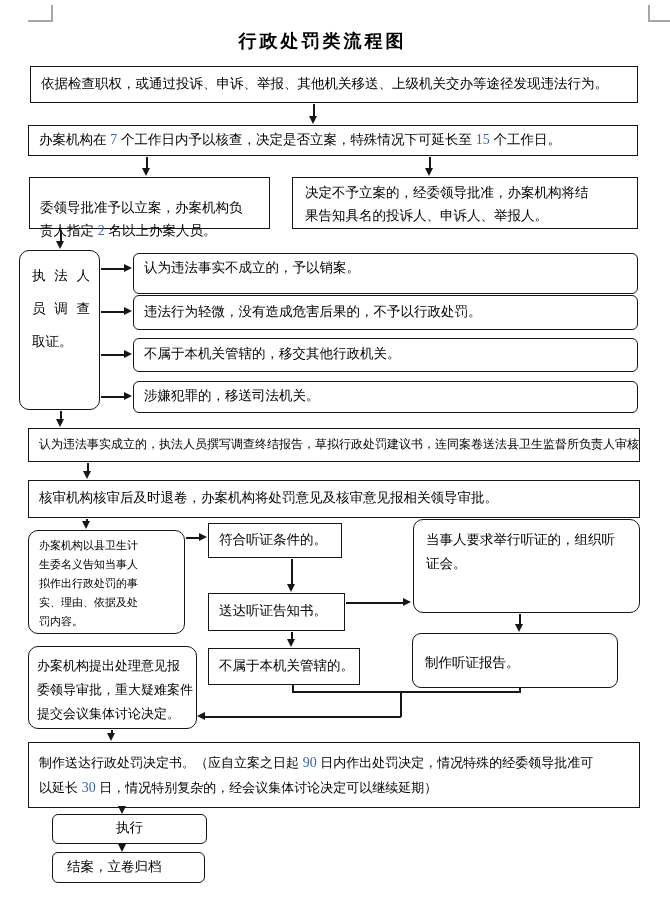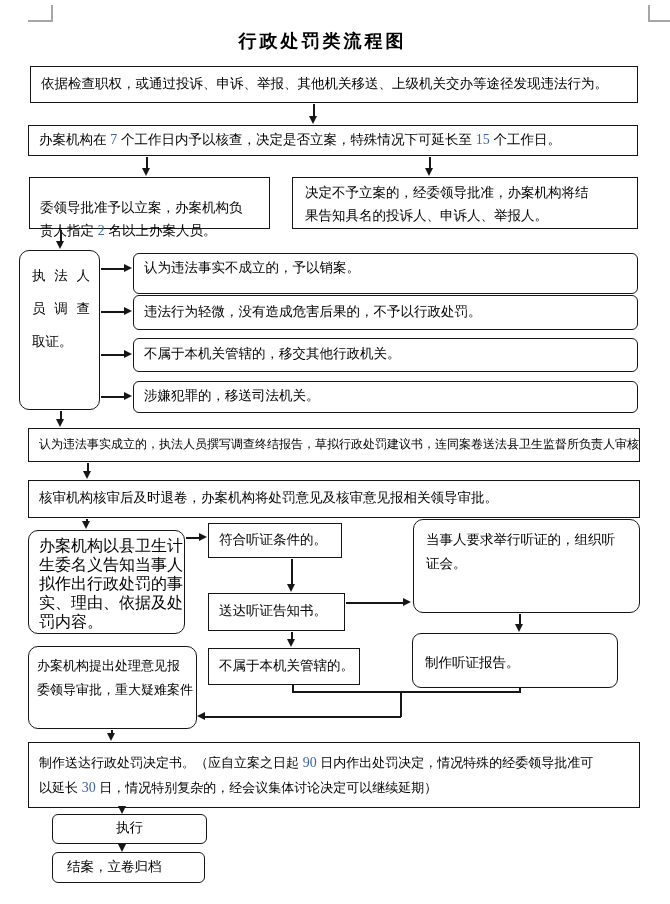--- a/index.html
+++ b/index.html
@@ -91,21 +91,21 @@
   <div class="box sl" style="left:28px;top:428px;width:612px;height:34px;line-height:30px;font-size:12px"><span>认为违法事实成立的，执法人员撰写调查终结报告，草拟行政处罚建议书，连同案卷送法县卫生监督所负责人审核。</span></div>
 
   <div class="vl" style="left:87px;top:463px;height:9px"></div>
   <div class="ah-d" style="left:83px;top:471px"></div>
 
   <div class="box sl" style="left:28px;top:480px;width:612px;height:38px;line-height:34px"><span>核审机构核审后及时退卷，办案机构将处罚意见及核审意见报相关领导审批。</span></div>
 
   <div class="vl" style="left:86px;top:519px;height:5px"></div>
   <div class="ah-d" style="left:82px;top:521px"></div>
 
-  <div class="box" style="left:28px;top:530px;width:157px;height:104px;padding:5px 0 0 10px;line-height:19px;font-size:16px;border-radius:10px">
+  <div class="box" style="left:28px;top:530px;width:157px;height:104px;padding:5px 0 0 10px;line-height:19px;font-size:11px;border-radius:10px">
     <span class="bl">办案机构以县卫生计</span>
     <span class="bl">生委名义告知当事人</span>
     <span class="bl">拟作出行政处罚的事</span>
     <span class="bl">实、理由、依据及处</span>
     <span class="bl">罚内容。</span>
   </div>
 
   <div class="hl" style="left:186px;top:537px;width:14px"></div>
   <div class="ah-r" style="left:199px;top:533px"></div>
 
@@ -137,20 +137,21 @@
   <div class="vl" style="left:292px;top:685px;height:8px"></div>
   <div class="vl" style="left:519px;top:688px;height:5px"></div>
   <div class="hl" style="left:292px;top:691px;width:229px"></div>
   <div class="vl" style="left:400px;top:691px;height:26px"></div>
   <div class="hl" style="left:204px;top:716px;width:197px"></div>
   <div class="ah-l" style="left:197px;top:712px"></div>
 
   <div class="box" style="left:28px;top:646px;width:169px;height:83px;padding:7px 0 0 8px;line-height:24px;font-size:13px;border-radius:10px">
     <span class="bl">办案机构提出处理意见报</span>
     <span class="bl">委领导审批，重大疑难案件</span>
+    <span class="bl">提交会议集体讨论决定。</span>
   </div>
 
   <div class="vl" style="left:111px;top:730px;height:5px"></div>
   <div class="ah-d" style="left:107px;top:733px"></div>
 
   <div class="box" style="left:28px;top:742px;width:612px;height:66px;padding:7px 10px;line-height:25px;font-size:13px">
     <span class="bl"><span>制作送达行政处罚决定书。（应自立案之日起 </span><span class="num">90</span><span> 日内作出处罚决定，情况特殊的经委领导批准可</span></span>
     <span class="bl"><span>以延长 </span><span class="num">30</span><span> 日，情况特别复杂的，经会议集体讨论决定可以继续延期）</span></span>
   </div>
 

